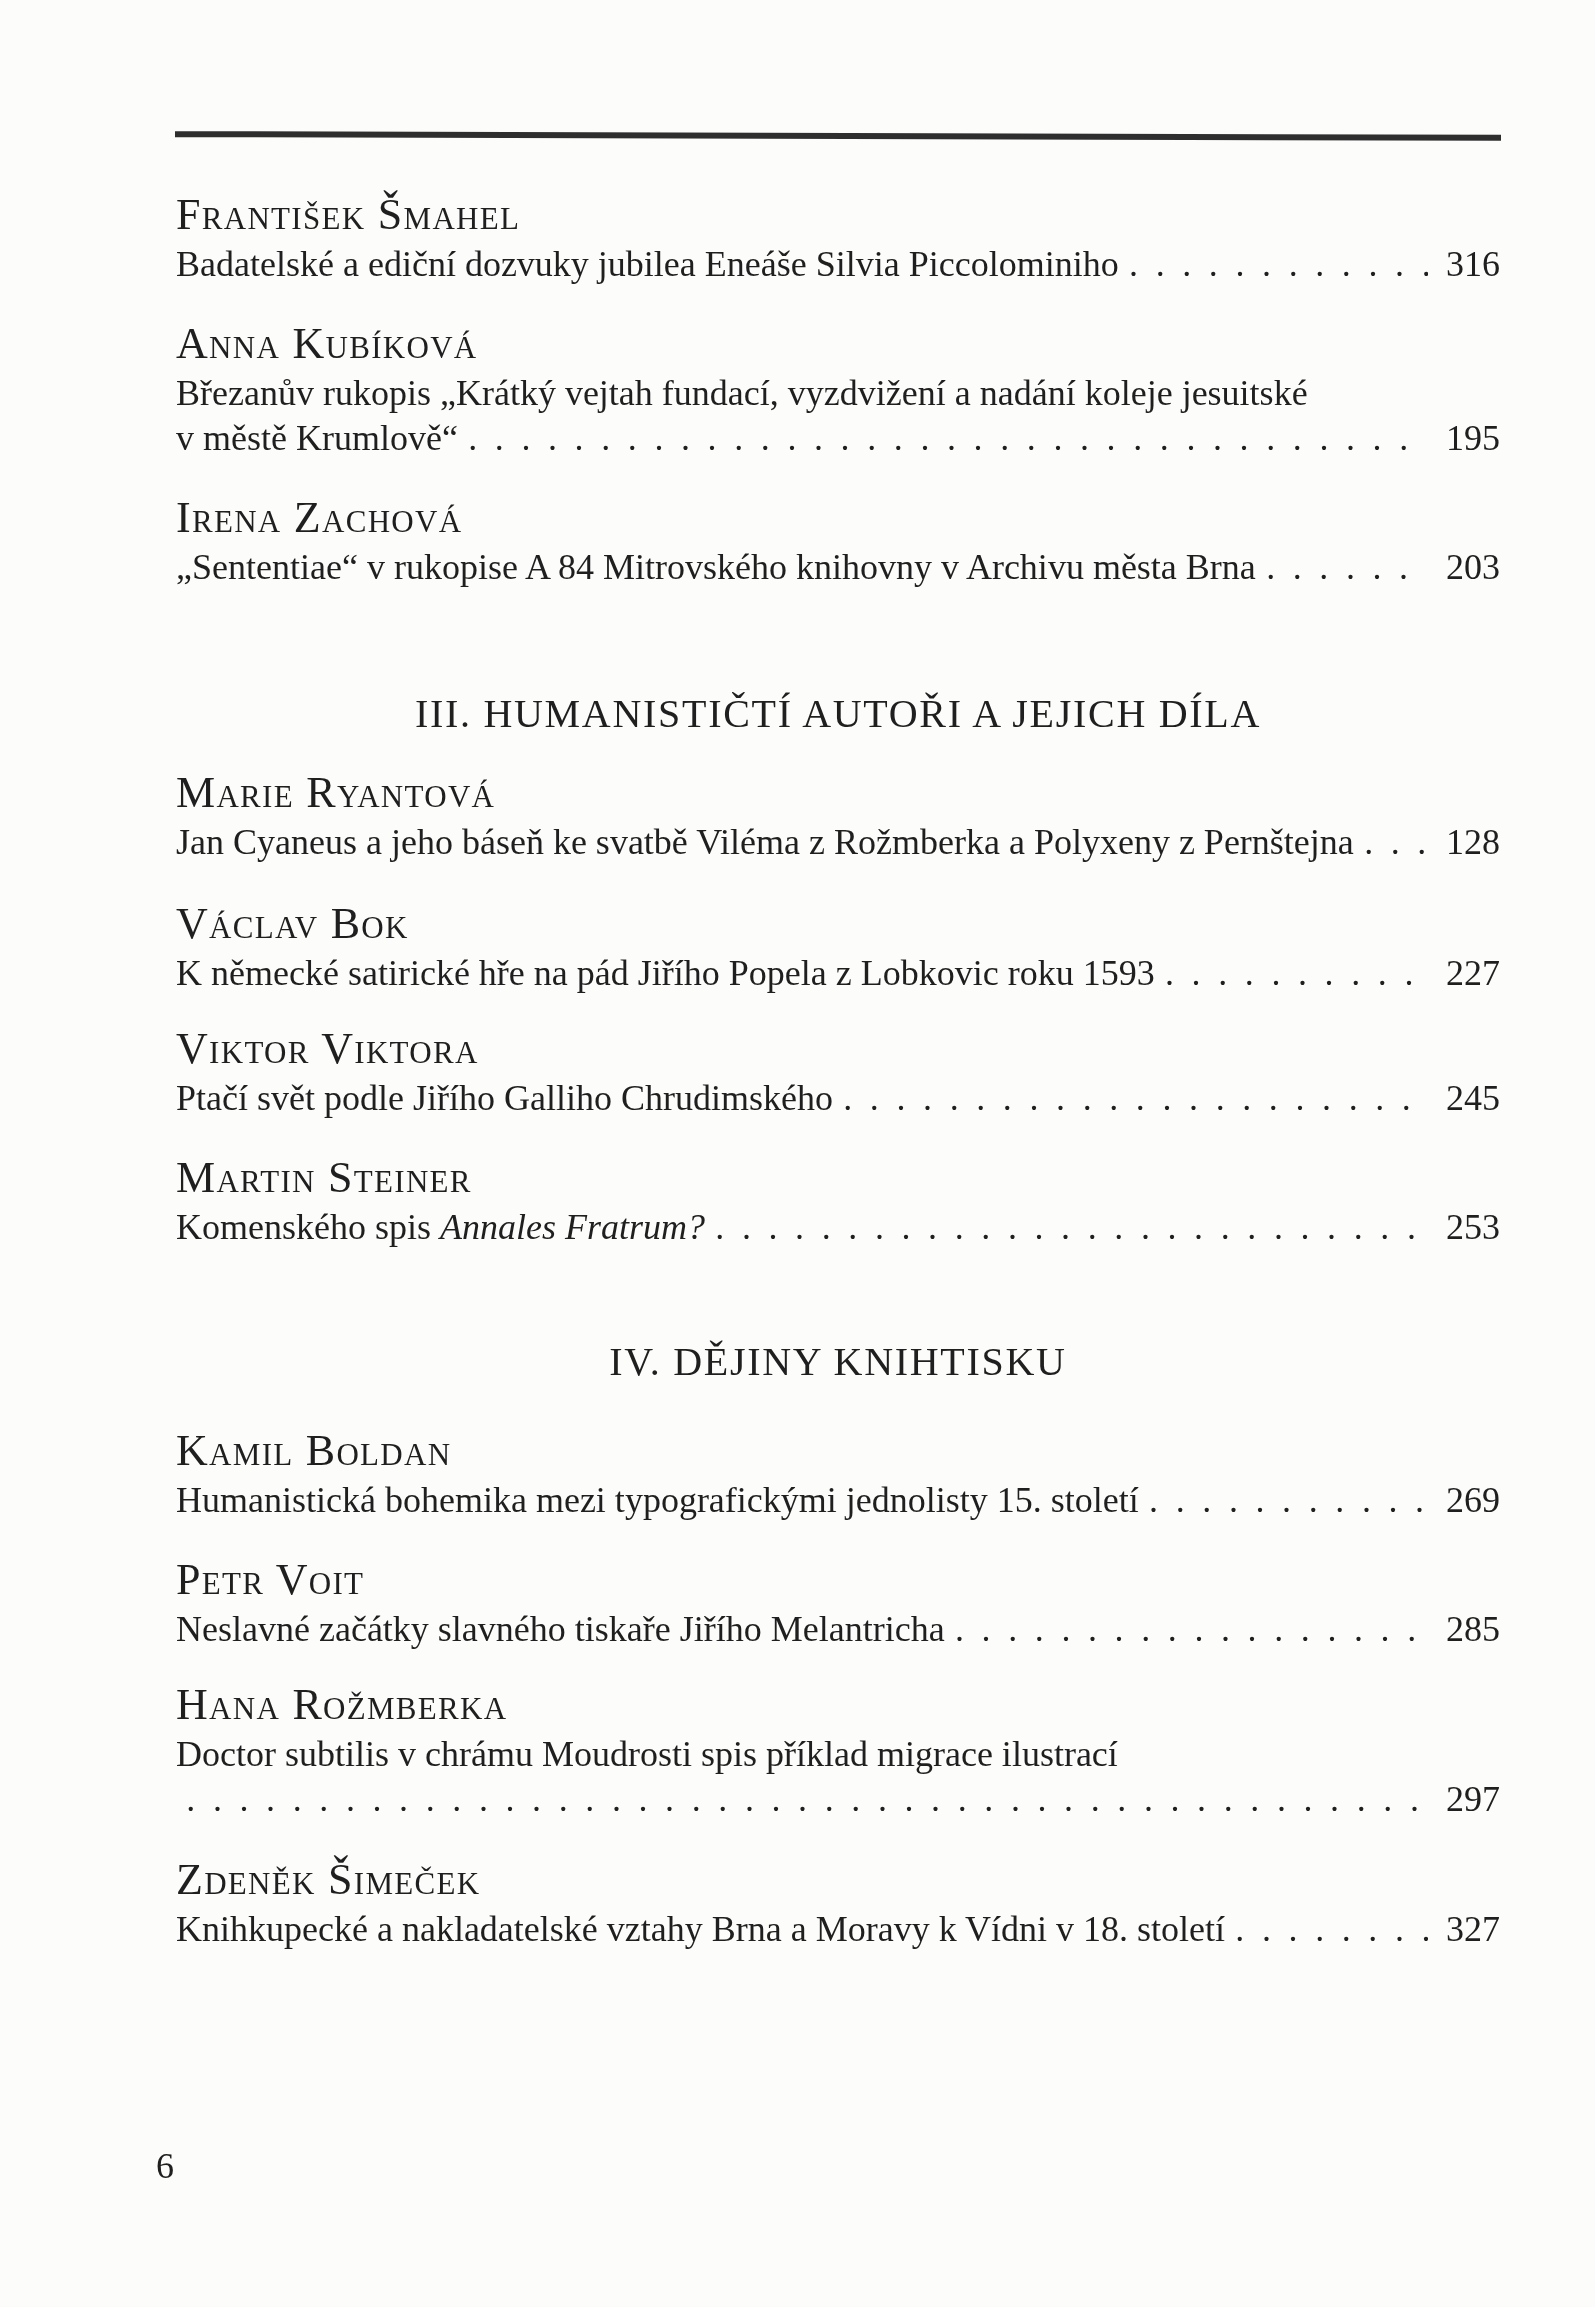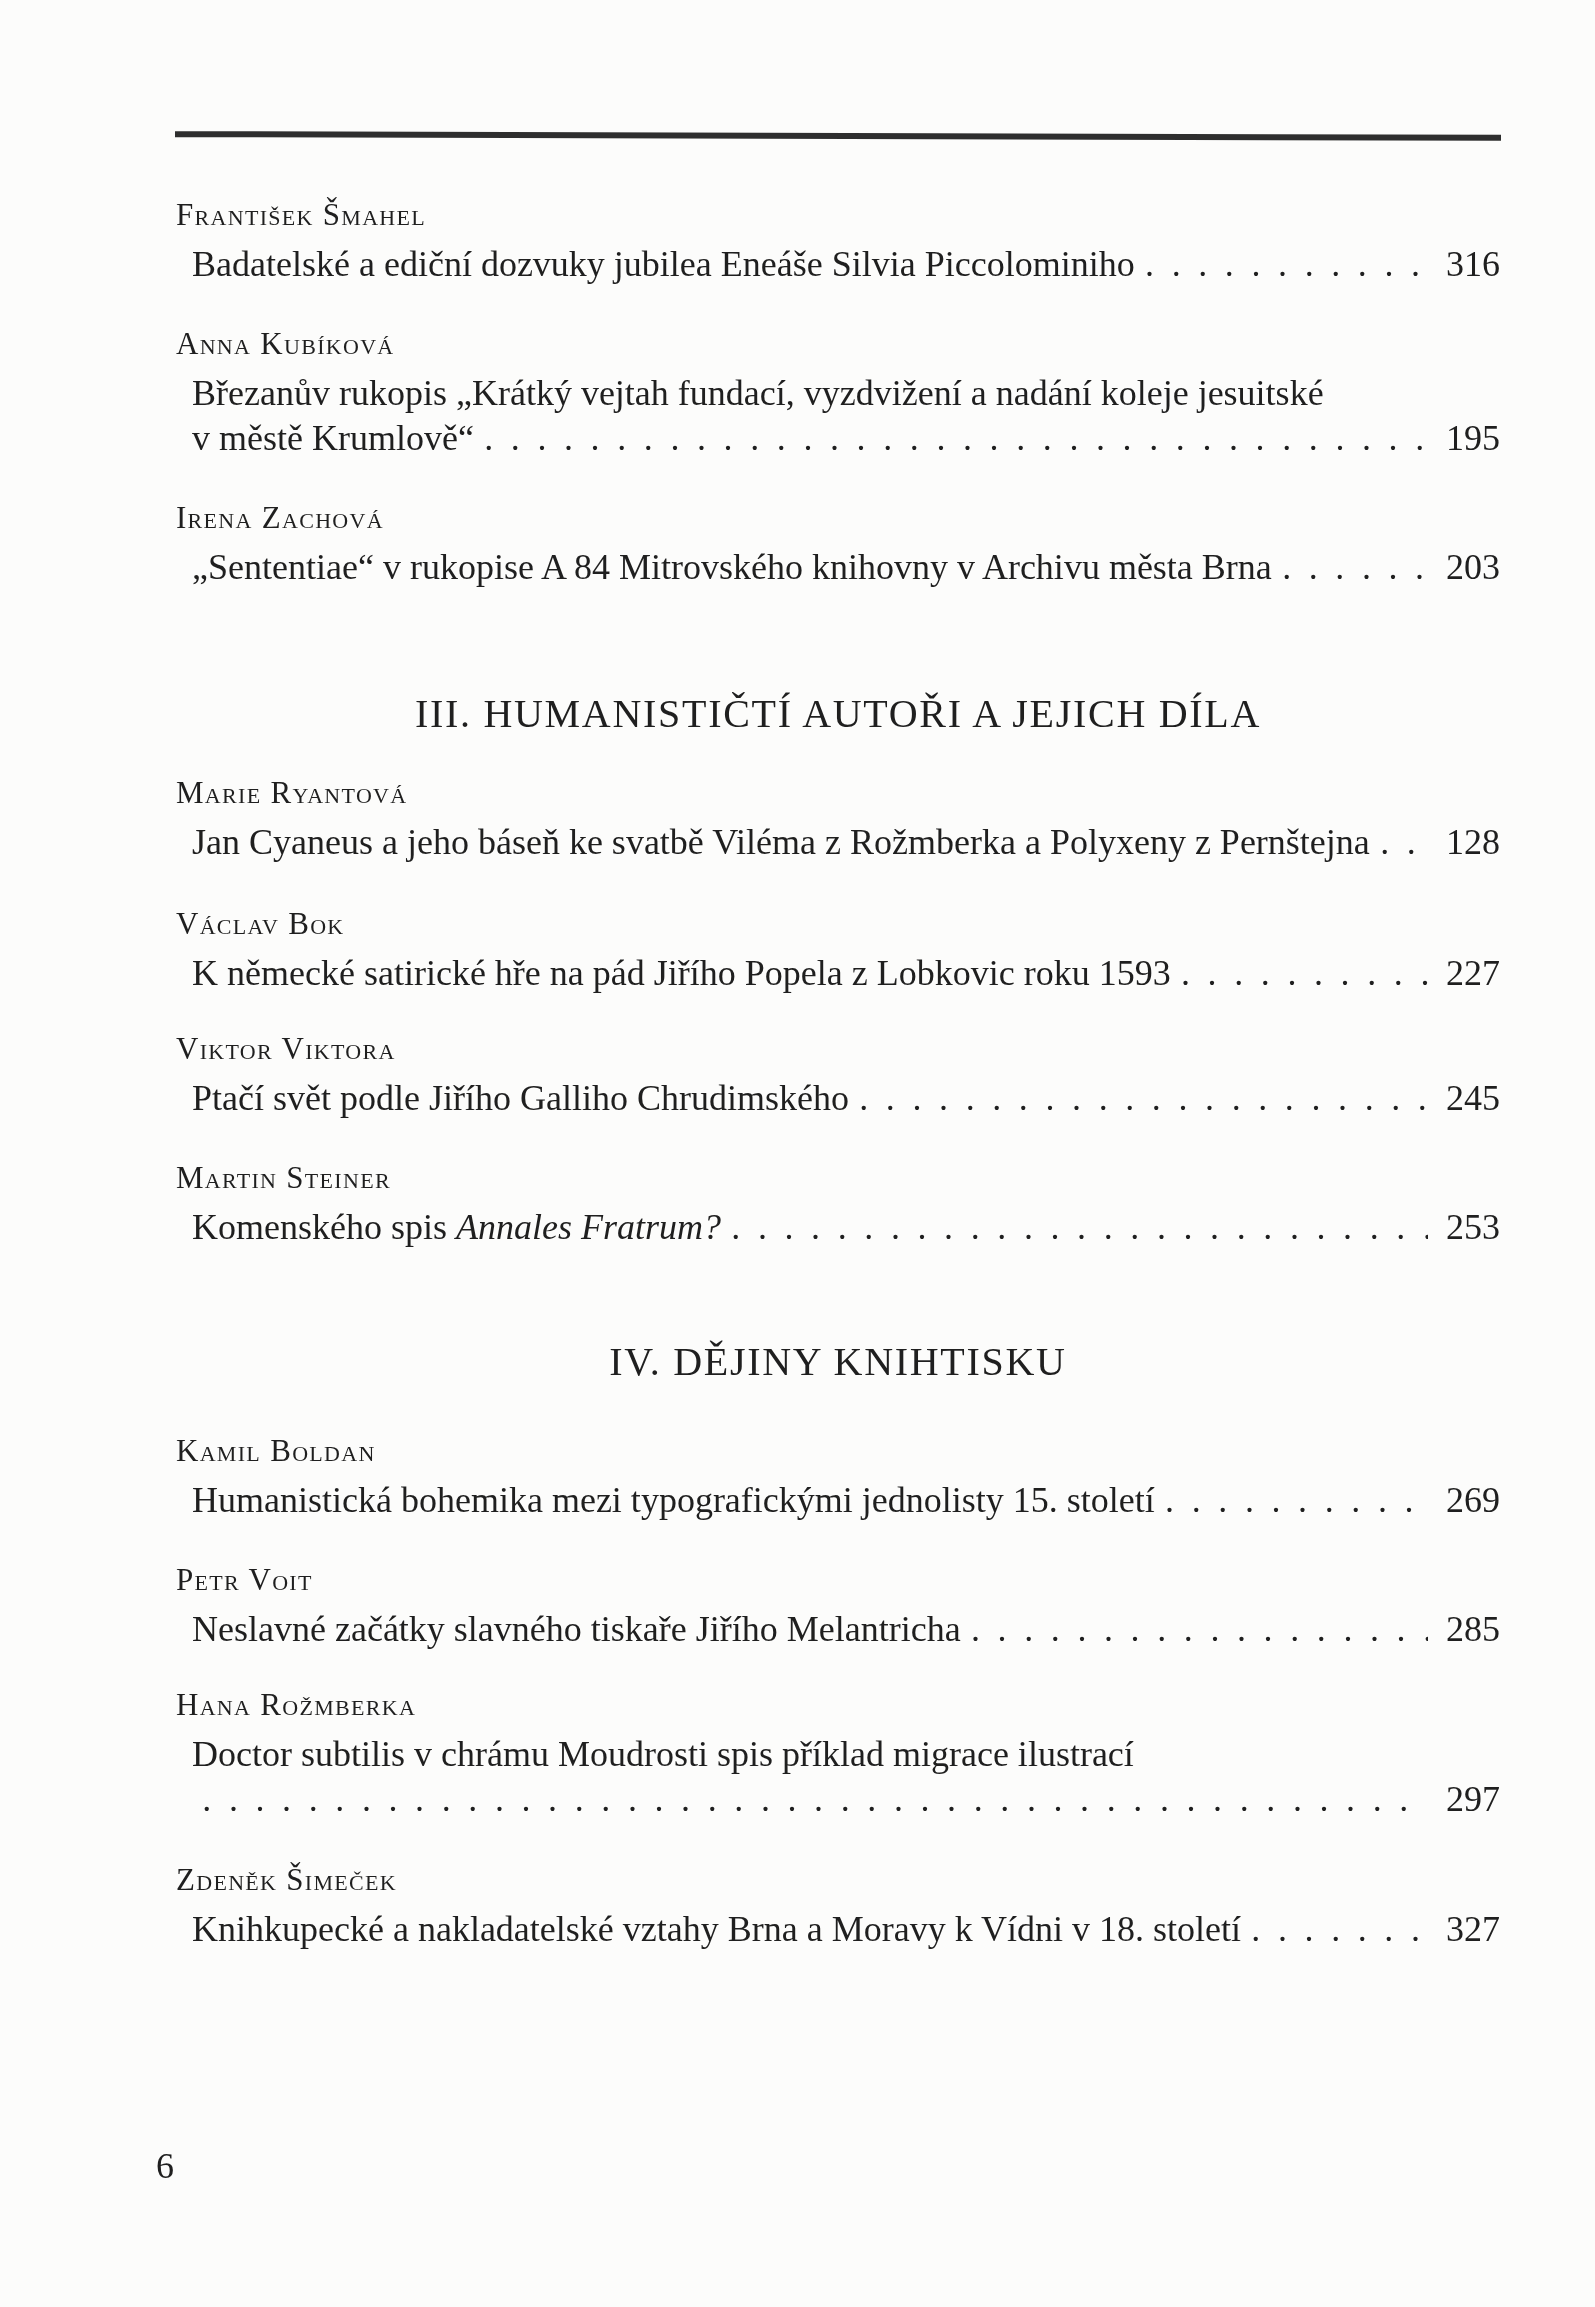--- a/index.html
+++ b/index.html
@@ -24,30 +24,29 @@
     height: 6px;
     background: #2e2e2e;
     transform: rotate(0.16deg);
   }
   .entry {
     position: absolute;
     left: 176px;
     width: 1324px;
   }
   .author {
-    font-size: 31px;
+    font-size: 44px;
     line-height: 41px;
     font-variant: small-caps;
     letter-spacing: 1.3px;
     margin-bottom: 6.9px;
   }
   .line {
     font-size: 36px;
     line-height: 45px;
-    margin-left: 16px;
   }
   .row {
     display: flex;
     align-items: baseline;
   }
   .t {
     flex: 0 0 auto;
     white-space: nowrap;
   }
   .t .it { font-style: italic; }

